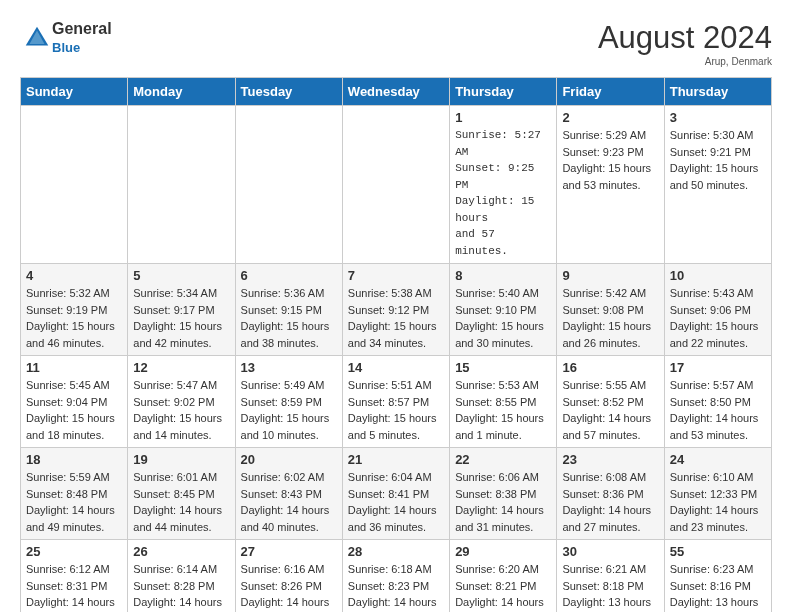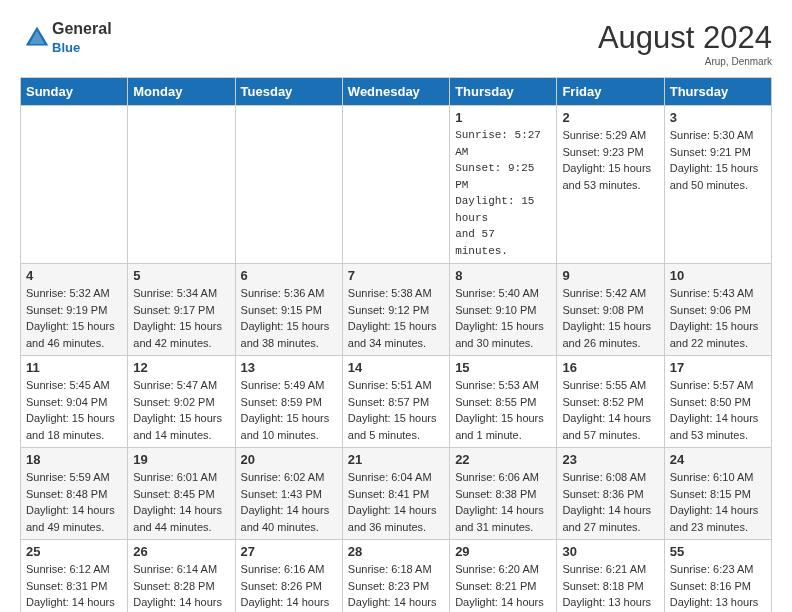--- a/index.html
+++ b/index.html
@@ -247,21 +247,21 @@
         <td>
           <div class="day-num">19</div>
           <div class="day-info" style="white-space: pre-line;">Sunrise: 6:01 AM
 Sunset: 8:45 PM
 Daylight: 14 hours
 and 44 minutes.</div>
         </td>
         <td>
           <div class="day-num">20</div>
           <div class="day-info" style="white-space: pre-line;">Sunrise: 6:02 AM
-Sunset: 1:43 PM
+Sunset: 8:43 PM
 Daylight: 14 hours
 and 40 minutes.</div>
         </td>
         <td>
           <div class="day-num">21</div>
           <div class="day-info" style="white-space: pre-line;">Sunrise: 6:04 AM
 Sunset: 8:41 PM
 Daylight: 14 hours
 and 36 minutes.</div>
         </td>
@@ -275,21 +275,21 @@
         <td>
           <div class="day-num">23</div>
           <div class="day-info" style="white-space: pre-line;">Sunrise: 6:08 AM
 Sunset: 8:36 PM
 Daylight: 14 hours
 and 27 minutes.</div>
         </td>
         <td>
           <div class="day-num">24</div>
           <div class="day-info" style="white-space: pre-line;">Sunrise: 6:10 AM
-Sunset: 8:15 PM
+Sunset: 12:33 PM
 Daylight: 14 hours
 and 23 minutes.</div>
         </td>
       </tr>
       <tr>
         <td>
           <div class="day-num">25</div>
           <div class="day-info" style="white-space: pre-line;">Sunrise: 6:12 AM
 Sunset: 8:31 PM
 Daylight: 14 hours

